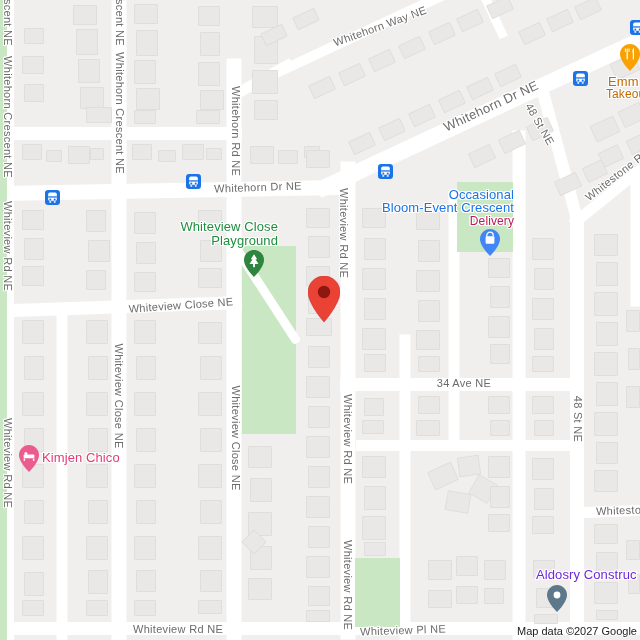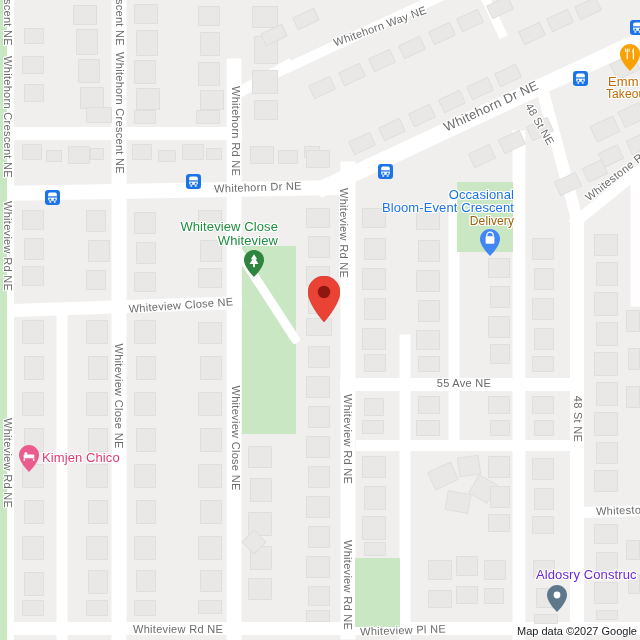--- a/index.html
+++ b/index.html
@@ -283,21 +283,21 @@
       <div class="slabel" style="left: 344px; top: 233px; transform: translate(-50%, -50%) rotate(90deg);">Whiteview Rd NE</div>
       <div class="slabel" style="left: 348px; top: 439px; transform: translate(-50%, -50%) rotate(90deg);">Whiteview Rd NE</div>
       <div class="slabel" style="left: 348px; top: 585px; transform: translate(-50%, -50%) rotate(90deg);">Whiteview Rd NE</div>
       <div class="slabel" style="left: 578px; top: 419px; transform: translate(-50%, -50%) rotate(90deg);">48 St NE</div>
       <div class="slabel" style="left: 380px; top: 26px; transform: translate(-50%, -50%) rotate(-20deg);">Whitehorn Way NE</div>
       <div class="slabel" style="left: 258px; top: 187px; transform: translate(-50%, -50%) rotate(-2deg);">Whitehorn Dr NE</div>
       <div class="slabel" style="font-size: 13px; left: 491px; top: 106px; transform: translate(-50%, -50%) rotate(-25deg);">Whitehorn Dr NE</div>
       <div class="slabel" style="left: 540px; top: 124px; transform: translate(-50%, -50%) rotate(60deg);">48 St NE</div>
       <div class="slabel" style="left: 614px; top: 177px; transform: translate(-50%, -50%) rotate(-38deg);">Whitestone R</div>
       <div class="slabel" style="left: 181px; top: 305px; transform: translate(-50%, -50%) rotate(-4deg);">Whiteview Close NE</div>
-      <div class="slabel" style="left: 464px; top: 383px; transform: translate(-50%, -50%) rotate(0deg);">55 Ave NE</div>
+      <div class="slabel" style="left: 464px; top: 383px; transform: translate(-50%, -50%) rotate(0deg);">34 Ave NE</div>
       <div class="slabel" style="left: 178px; top: 629px; transform: translate(-50%, -50%) rotate(0deg);">Whiteview Rd NE</div>
       <div class="slabel" style="left: 403px; top: 630px; transform: translate(-50%, -50%) rotate(-2deg);">Whiteview Pl NE</div>
       <div class="slabel" style="left: 625px; top: 510px; transform: translate(-50%, -50%) rotate(-2deg);">Whitestone</div>
     </div>
   <div id="layer-transit">
       <div class="transit" style="left: 44.5px; top: 189.5px; width: 15px; height: 15px;"><svg width="15" height="15" viewBox="0 0 15 15">
   <rect width="15" height="15" rx="3.2" fill="#1a73e8"></rect>
   <rect x="3.2" y="2.6" width="8.6" height="8.2" rx="1.6" fill="#fff"></rect>
   <rect x="3.2" y="6.3" width="8.6" height="1.3" fill="#1a73e8"></rect>
   <circle cx="5.3" cy="9.4" r="1" fill="#1a73e8"></circle>
@@ -343,28 +343,28 @@
         </svg></div>
     </div>
   <div id="layer-pois">
       <div class="pin" style="left: 480px; top: 229px; width: 20px; height: 27px;"><svg width="20" height="27" viewBox="0 0 20 27">
     <path d="M10 0C4.48 0 0 4.48 0 10c0 7.2 10 17 10 17s10-9.8 10-17C20 4.48 15.52 0 10 0z" fill="#4285F4"></path>
     <path d="M6.8 7.4v-1a3.2 3.2 0 0 1 6.4 0v1" fill="none" stroke="#fff" stroke-width="1.3"></path>
           <rect x="5.6" y="7.2" width="8.8" height="7.6" rx="1" fill="#fff"></rect>
         </svg></div>
       <div class="poiline" style="color: rgb(26, 115, 232); font-size: 13px; top: 194px; transform: translateY(-50%); right: 126px;">Occasional</div>
       <div class="poiline" style="color: rgb(26, 115, 232); font-size: 13px; top: 207px; transform: translateY(-50%); right: 126px;">Bloom-Event Crescent</div>
-      <div class="poiline" style="color: #a16207; font-size: 12px; top: 221px; transform: translateY(-50%); right: 126px; padding-left: 36px;">Delivery</div>
+      <div class="poiline" style="color: #be185d; font-size: 12px; top: 221px; transform: translateY(-50%); right: 126px; padding-left: 36px;">Delivery</div>
       <div class="pin" style="left: 244px; top: 250px; width: 20px; height: 27px;"><svg width="20" height="27" viewBox="0 0 20 27">
     <path d="M10 0C4.48 0 0 4.48 0 10c0 7.2 10 17 10 17s10-9.8 10-17C20 4.48 15.52 0 10 0z" fill="#2E8540"></path>
     <path d="M10 4.2l3.2 5h-1.7l3 4.8H5.5l3-4.8H6.8z" fill="#fff"></path>
           <rect x="9.1" y="14" width="1.8" height="3.2" fill="#fff"></rect>
         </svg></div>
       <div class="poiline" style="color: rgb(30, 142, 62); font-size: 13px; top: 226px; transform: translateY(-50%); right: 362px;">Whiteview Close</div>
-      <div class="poiline" style="color: rgb(30, 142, 62); font-size: 13px; top: 240px; transform: translateY(-50%); right: 362px;">Whiteview</div>
+      <div class="poiline" style="color: rgb(30, 142, 62); font-size: 13px; top: 240px; transform: translateY(-50%); right: 362px;">Playground</div>
       <div class="pin" style="left: 19px; top: 445px; width: 20px; height: 27px;"><svg width="20" height="27" viewBox="0 0 20 27">
     <path d="M10 0C4.48 0 0 4.48 0 10c0 7.2 10 17 10 17s10-9.8 10-17C20 4.48 15.52 0 10 0z" fill="#EC5B8E"></path>
     <rect x="4.6" y="9.6" width="10.8" height="3.6" rx="1" fill="#fff"></rect>
           <circle cx="6.9" cy="8.5" r="1.5" fill="#fff"></circle>
           <rect x="4.6" y="13.6" width="1.5" height="2.2" fill="#fff"></rect>
           <rect x="13.9" y="13.6" width="1.5" height="2.2" fill="#fff"></rect>
         </svg></div>
       <div class="poiline" style="color: rgb(226, 58, 118); font-size: 13px; top: 457px; transform: translateY(-50%); left: 42px;">Kimjen Chico</div>
       <div class="pin" style="left: 620px; top: 44px; width: 20px; height: 27px;"><svg width="20" height="27" viewBox="0 0 20 27">
     <path d="M10 0C4.48 0 0 4.48 0 10c0 7.2 10 17 10 17s10-9.8 10-17C20 4.48 15.52 0 10 0z" fill="#F9A100"></path>

